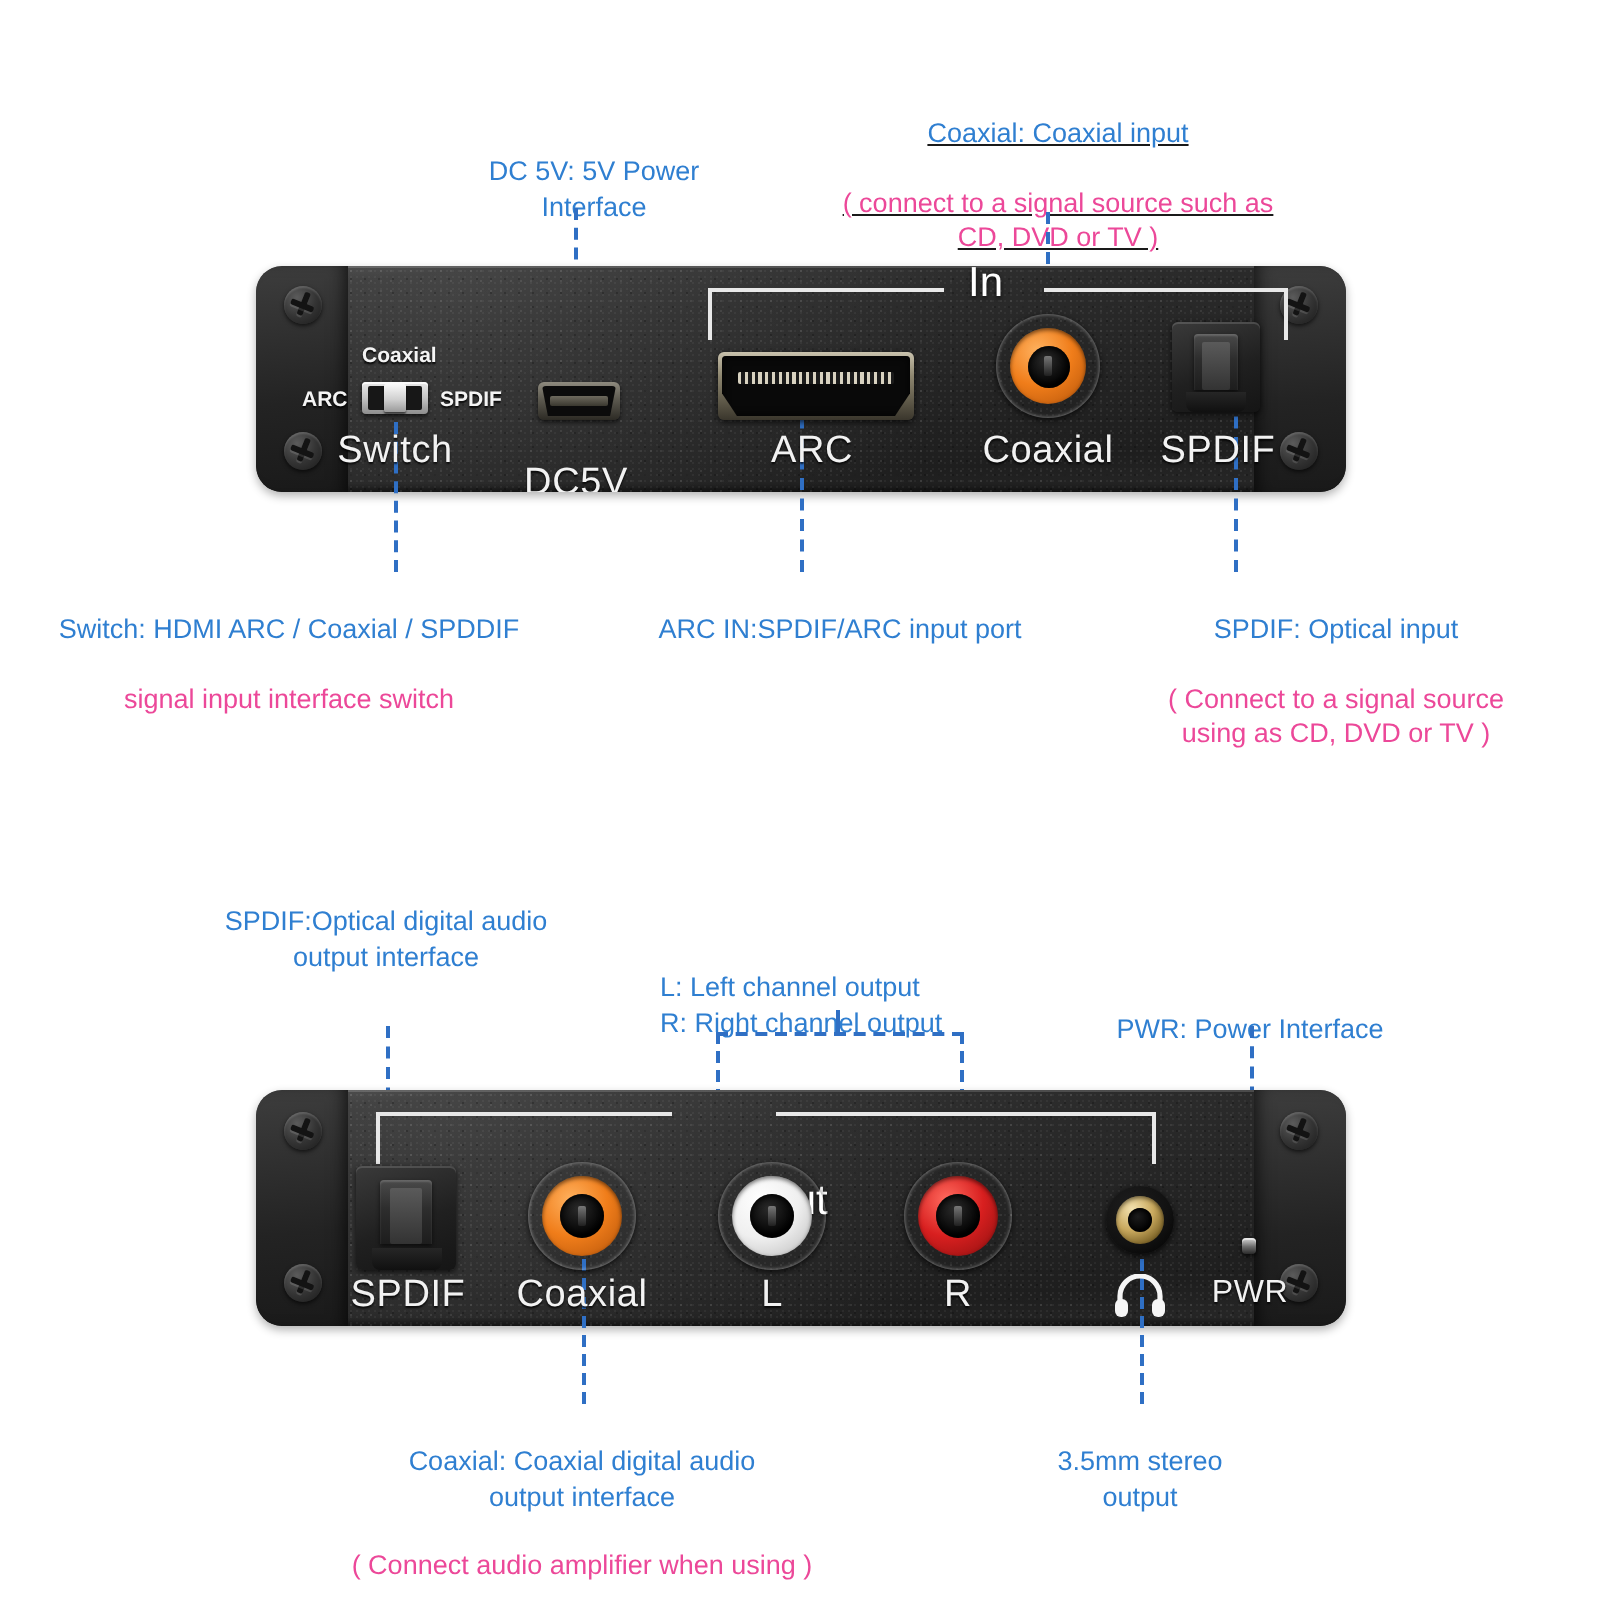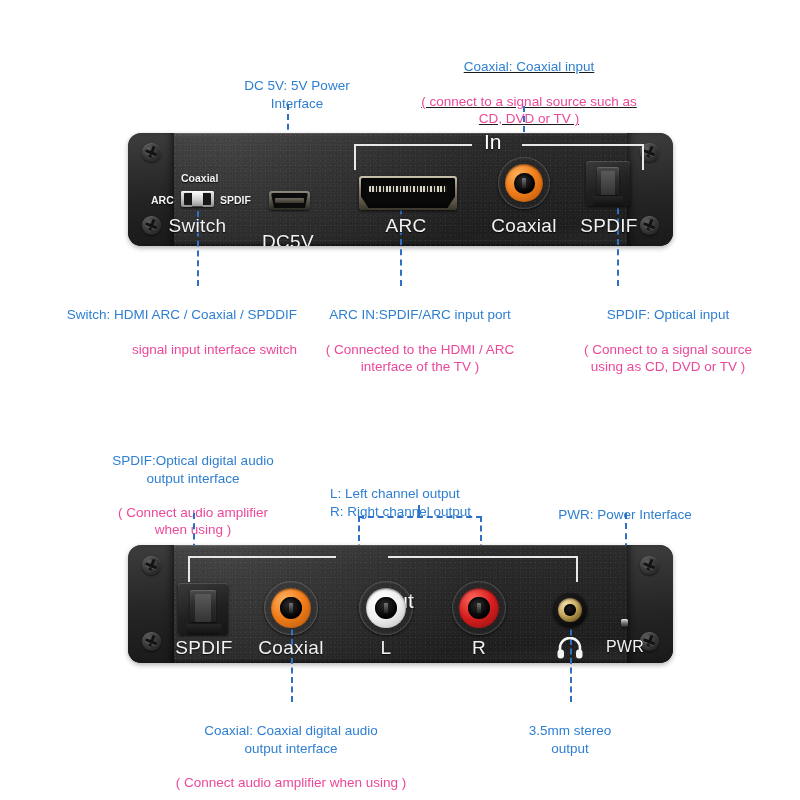--- a/index.html
+++ b/index.html
@@ -242,40 +242,36 @@
     <div class="shutter"></div>
       <div class="notch"></div>
   </div>
   <div class="plabel" style="left:442px;top:82px;width:78px;">SPDIF</div>
 </div>
 
 <div class="dash-v" style="left:197px;top:211px;height:75px;"></div>
 <div class="dash-v" style="left:400px;top:198px;height:88px;"></div>
 <div class="dash-v" style="left:617px;top:198px;height:88px;"></div>
 
-<div class="ann" style="left:12px;top:289px;width:285px;text-align:right;">
+<div class="ann" style="left:2px;top:289px;width:285px;">
   <span class="hl">Switch: HDMI ARC / Coaxial / SPDDIF</span>
   <span class="sub">signal input interface switch</span>
 </div>
 <div class="ann" style="left:300px;top:289px;width:240px;">
   <span class="hl">ARC IN:SPDIF/ARC input port</span>
-  <span class="sub">( Connected to the HDMI / ARC
-interface of the TV )</span>
 </div>
 <div class="ann" style="left:548px;top:289px;width:240px;">
   <span class="hl">SPDIF: Optical input</span>
   <span class="sub">( Connect to a signal source
 using as CD, DVD or TV )</span>
 </div>
 
 <div class="ann" style="left:88px;top:435px;width:210px;">
   <span class="hl">SPDIF:Optical digital audio
 output interface</span>
-  <span class="sub">( Connect audio amplifier
-when using )</span>
 </div>
 <div class="dash-v" style="left:193px;top:513px;height:88px;"></div>
 
 <div class="ann blue-only" style="left:330px;top:468px;width:180px;text-align:left;">
   <span class="hl" style="text-align:left;">L: Left channel output
 R: Right channel output</span>
 </div>
 
 <div class="dash-box" style="left:358px;top:516px;width:120px;height:42px;"></div>
 <div class="dash-v" style="left:418px;top:505px;height:12px;"></div>

